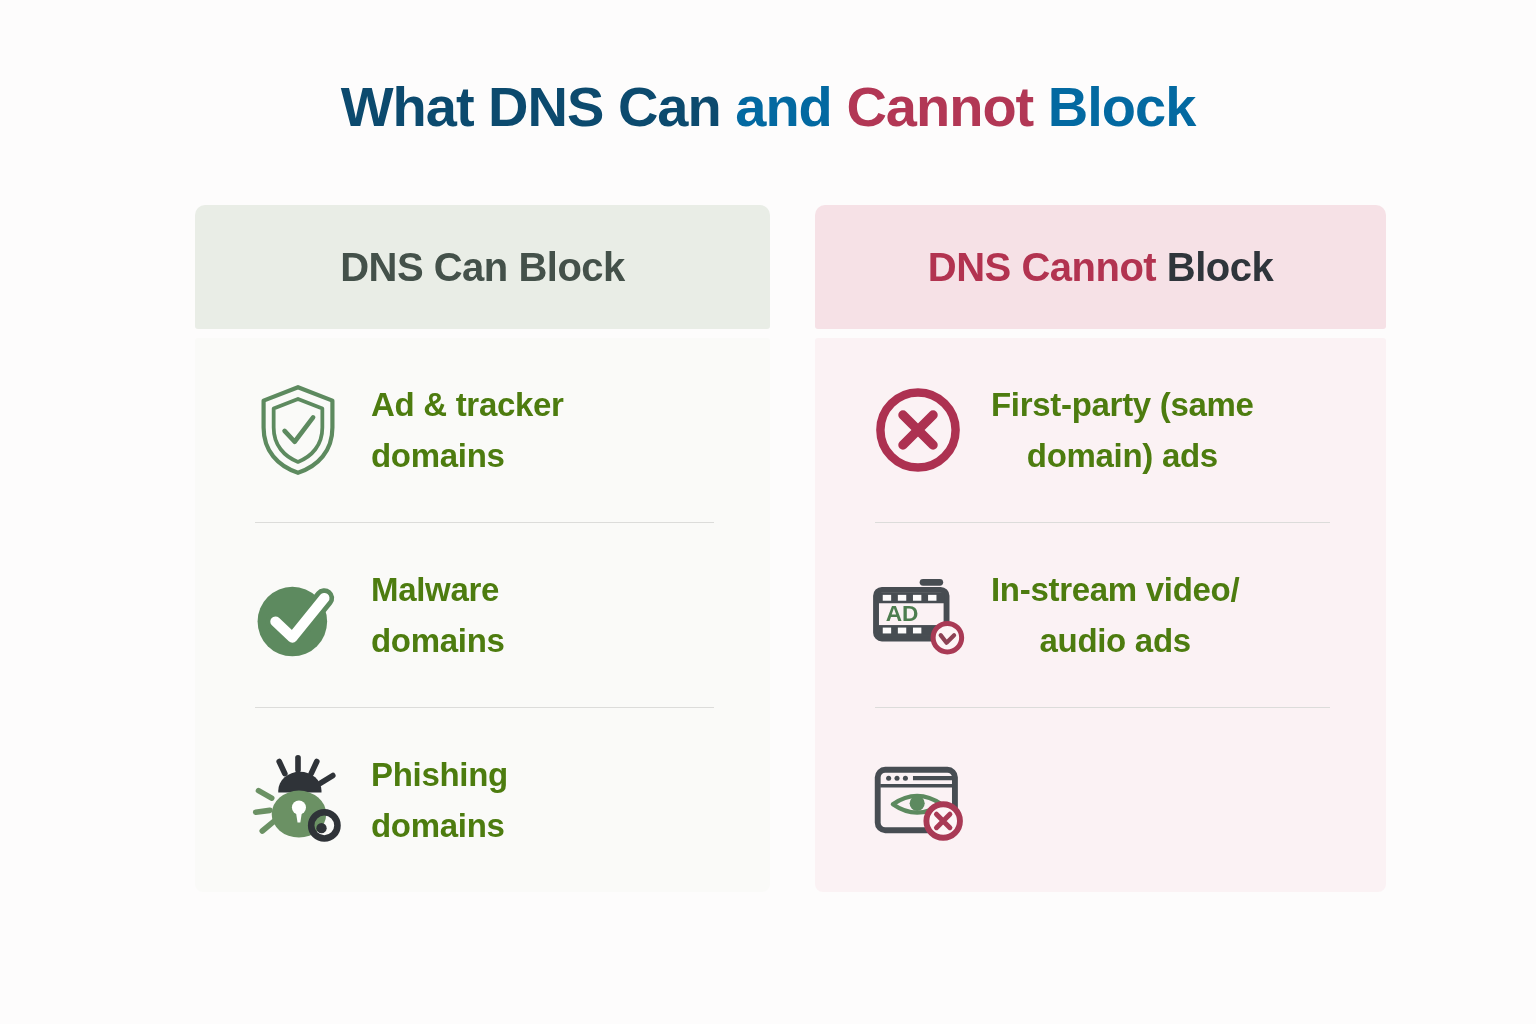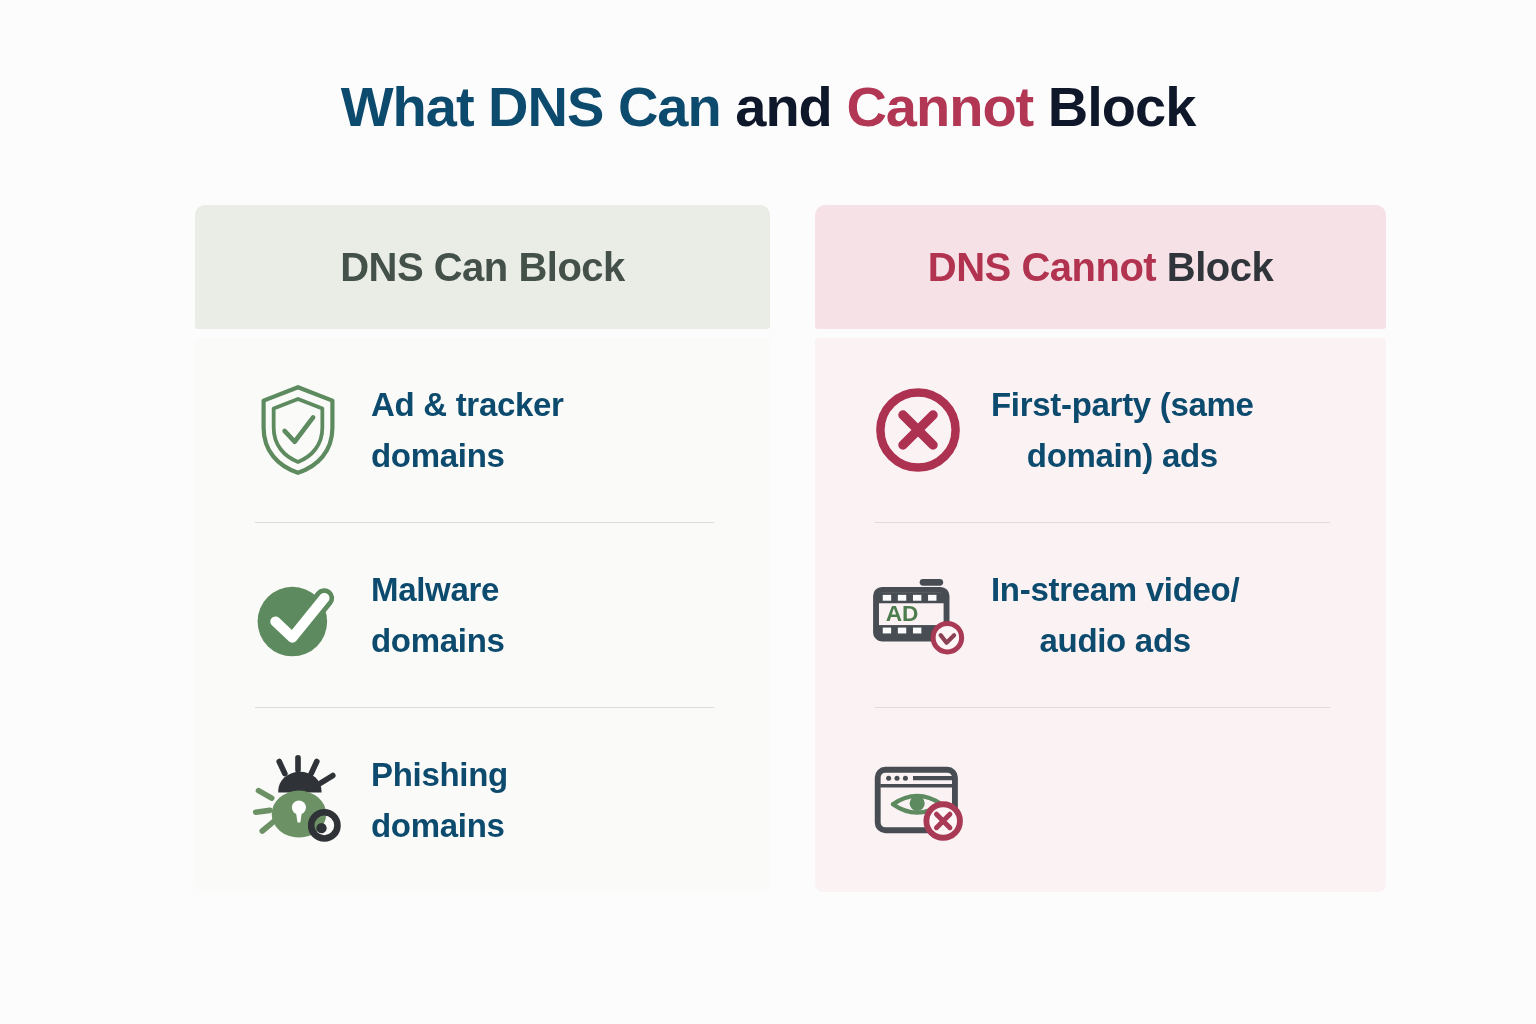--- a/index.html
+++ b/index.html
@@ -12,21 +12,21 @@
   .stage { position: relative; width: 1536px; height: 1024px; }
 
   .title {
     position: absolute; top: 76px; left: 0; width: 1536px;
     margin: 0; text-align: center;
     font-size: 56px; font-weight: bold; letter-spacing: -1px;
     line-height: 1.1;
   }
   .title span { white-space: pre; }
   .t-green { color: #0c4a6e; }
-  .t-dark  { color: #0f172a; }
+  .t-dark  { color: #0369a1; }
   .t-red   { color: #b23755; }
 
   .panel { position: absolute; top: 205px; }
   .panel-can    { left: 195px; width: 575px; }
   .panel-cannot { left: 815px; width: 571px; text-align: center; }
 
   .panel-header {
     height: 124px;
     border-radius: 10px 10px 3px 3px;
     display: flex; align-items: center; justify-content: center;
@@ -49,21 +49,21 @@
   .item {
     flex: 1; display: flex; align-items: center;
     padding-left: 56px; gap: 26px;
   }
   .icon {
     width: 94px; height: 94px; flex: none;
     display: flex; align-items: center; justify-content: center;
   }
   .icon svg { width: 100%; height: 100%; }
   .label {
-    font-size: 33px; font-weight: bold; color: #0c4a6e;
+    font-size: 33px; font-weight: bold; color: #4d7c0f;
     line-height: 1.55; white-space: pre-line; letter-spacing: -0.3px;
   }
   .divider { height: 1px; background: #dcdcda; margin: 0 56px 0 60px; flex: none; }
 </style>
 </head>
 <body>
 
 <div class="stage">
 
   <h1 class="title"><span class="t-green">What DNS Can</span><span class="t-dark"> and </span><span class="t-red">Cannot</span><span class="t-dark"> Block</span></h1>

